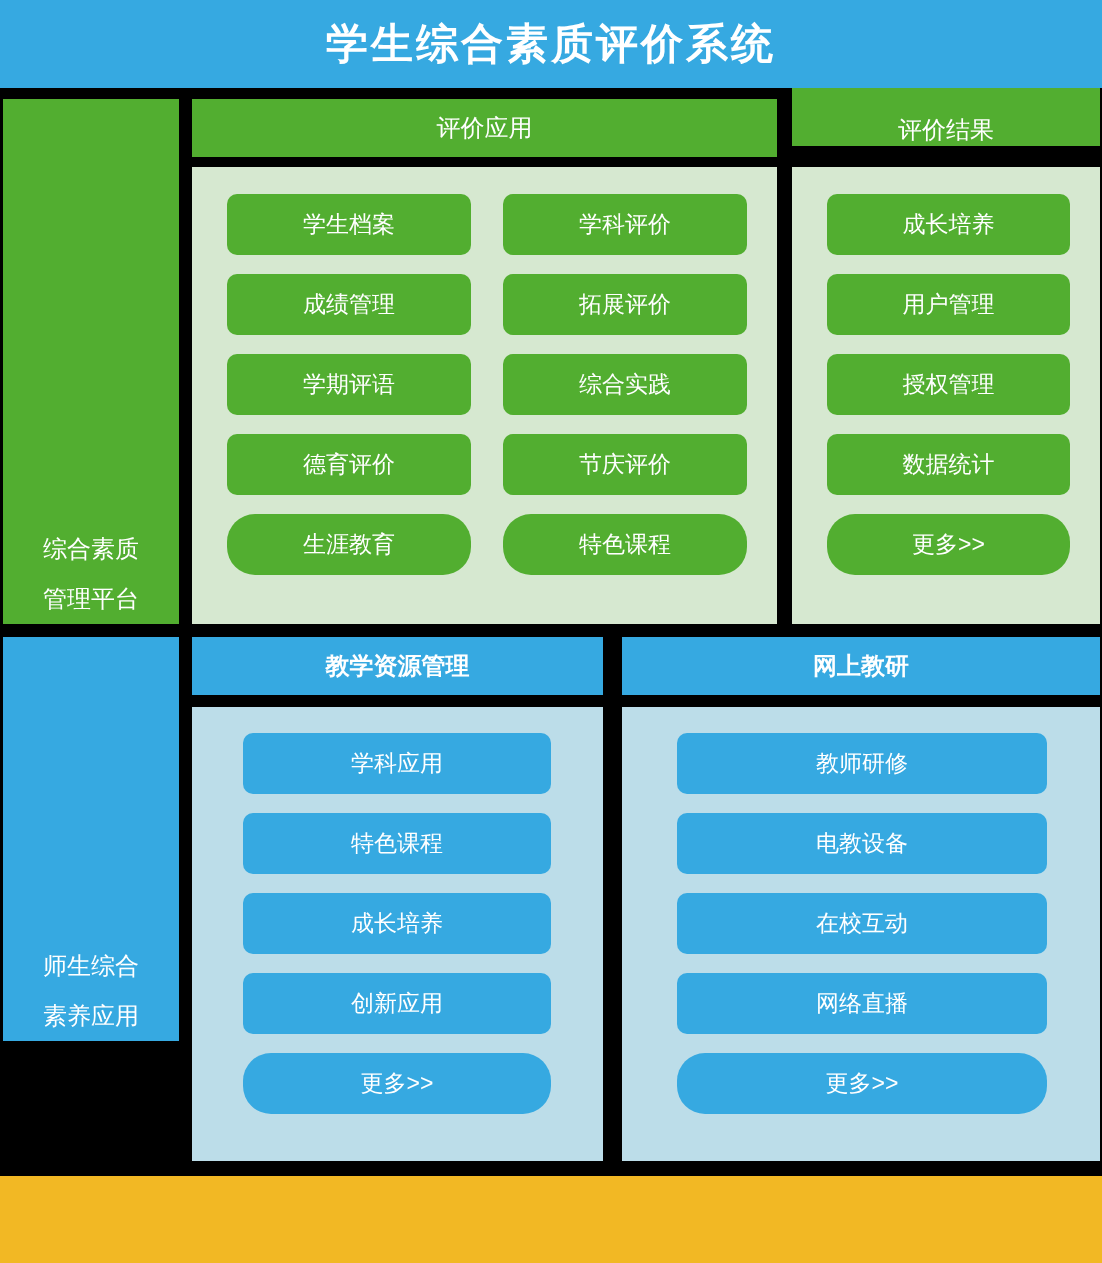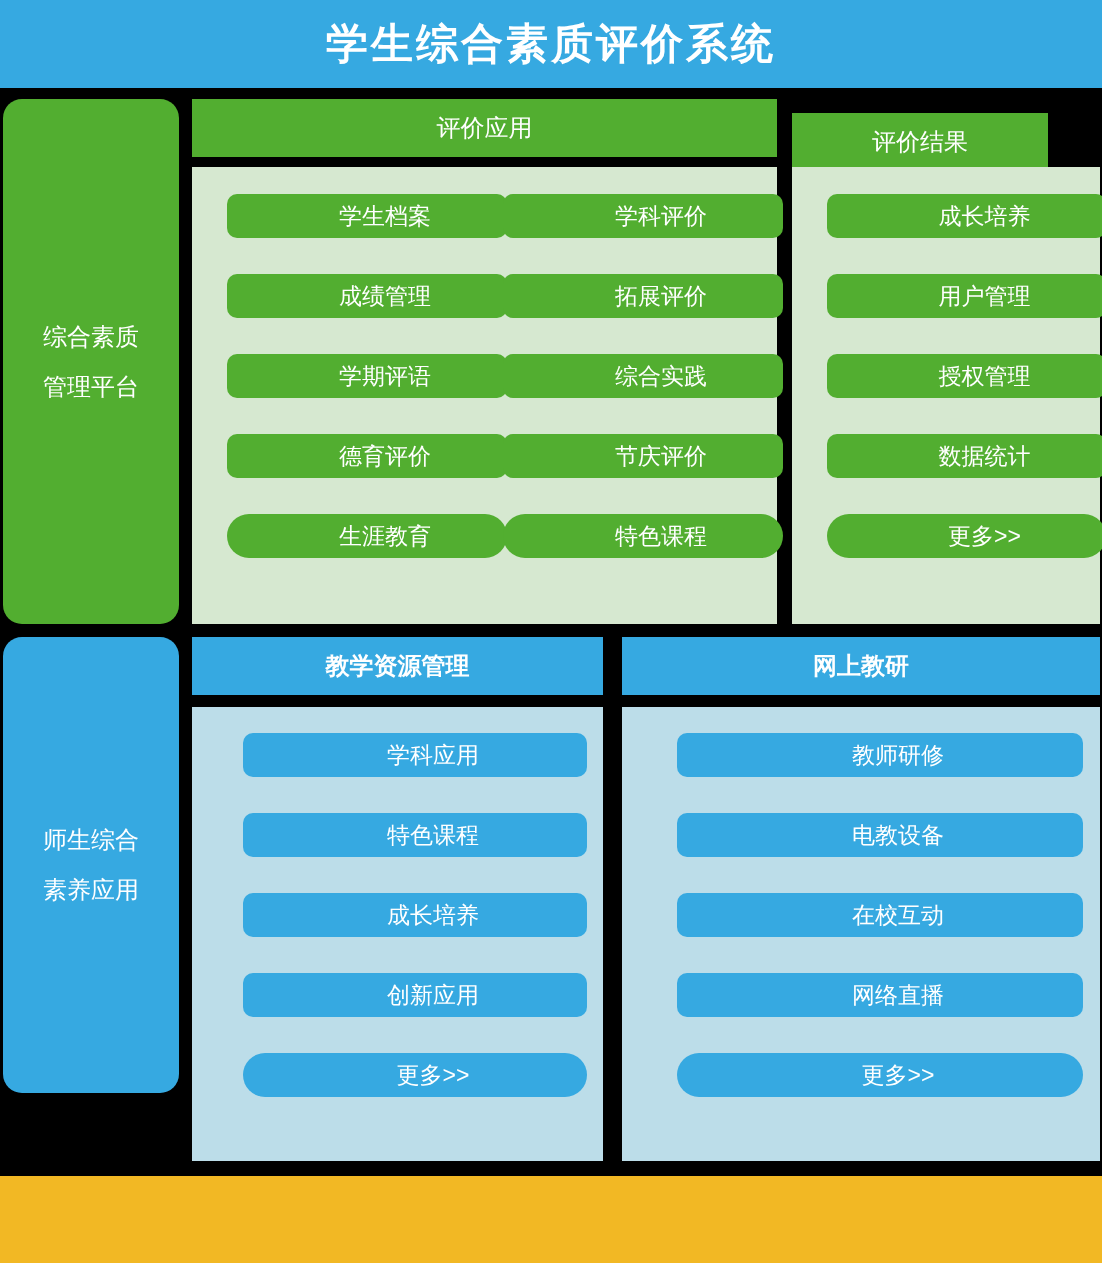--- a/index.html
+++ b/index.html
@@ -15,49 +15,49 @@
     left:0;top:0;width:1102px;height:88px;
     background:#36a9e1;
     display:flex;align-items:center;justify-content:center;
   }
   .titlebar .title{
     color:#fff;font-size:42px;font-weight:bold;letter-spacing:3px;
   }
   
   .sidebar{
     left:3px;width:176px;
-    display:flex;flex-direction:column;align-items:center;justify-content:center;
-    color:#fff;font-size:24px;line-height:50px;text-align:center;border-radius:19px;
+    display:flex;flex-direction:column;align-items:center;justify-content:flex-end;
+    color:#fff;font-size:24px;line-height:50px;text-align:center;
   }
   .sidebar-top{top:99px;height:525px;background:#52ae30;}
-  .sidebar-bottom{top:637px;height:456px;background:#36a9e1;}
+  .sidebar-bottom{top:637px;height:404px;background:#36a9e1;}
   
   .sec-header{
     height:58px;display:flex;align-items:center;justify-content:center;
     color:#fff;font-size:24px;
   }
   .green-h{background:#52ae30;}
   .blue-h{background:#36a9e1;font-weight:bold;}
   .header-eval-app{left:192px;top:99px;width:585px;}
-  .header-eval-result{left:792px;top:113px;width:256px;}
+  .header-eval-result{left:792px;top:88px;width:308px;align-items:flex-end;}
   .header-teach{left:192px;top:637px;width:411px;}
   .header-research{left:622px;top:637px;width:478px;}
   
   .panel{position:absolute;}
   .green-p{background:#d6e8d0;}
   .blue-p{background:#bcdde9;}
   .panel-eval-app{left:192px;top:167px;width:585px;height:457px;}
   .panel-eval-result{left:792px;top:167px;width:308px;height:457px;}
   .panel-teach{left:192px;top:707px;width:411px;height:454px;}
   .panel-research{left:622px;top:707px;width:478px;height:454px;}
   
   .btn{
-    position:absolute;height:44px;border-radius:10px;
+    position:absolute;height:61px;border-radius:10px;
     display:flex;align-items:center;justify-content:center;
-    color:#fff;font-size:23px;cursor:pointer;padding-left:36px;
+    color:#fff;font-size:23px;cursor:pointer;
   }
   .green-b{background:#52ae30;}
   .blue-b{background:#36a9e1;}
   
   .panel-eval-app .col1{left:35px;width:244px;}
   .panel-eval-app .col2{left:311px;width:244px;}
   .panel-eval-result .btn{left:35px;width:243px;}
   .panel-teach .btn{left:51px;width:308px;}
   .panel-research .btn{left:55px;width:370px;}
   .r0{top:27px;} .r1{top:107px;} .r2{top:187px;} .r3{top:267px;font-family:Liberation Mono, monospace;} .r4{top:347px;border-radius:28px;}

